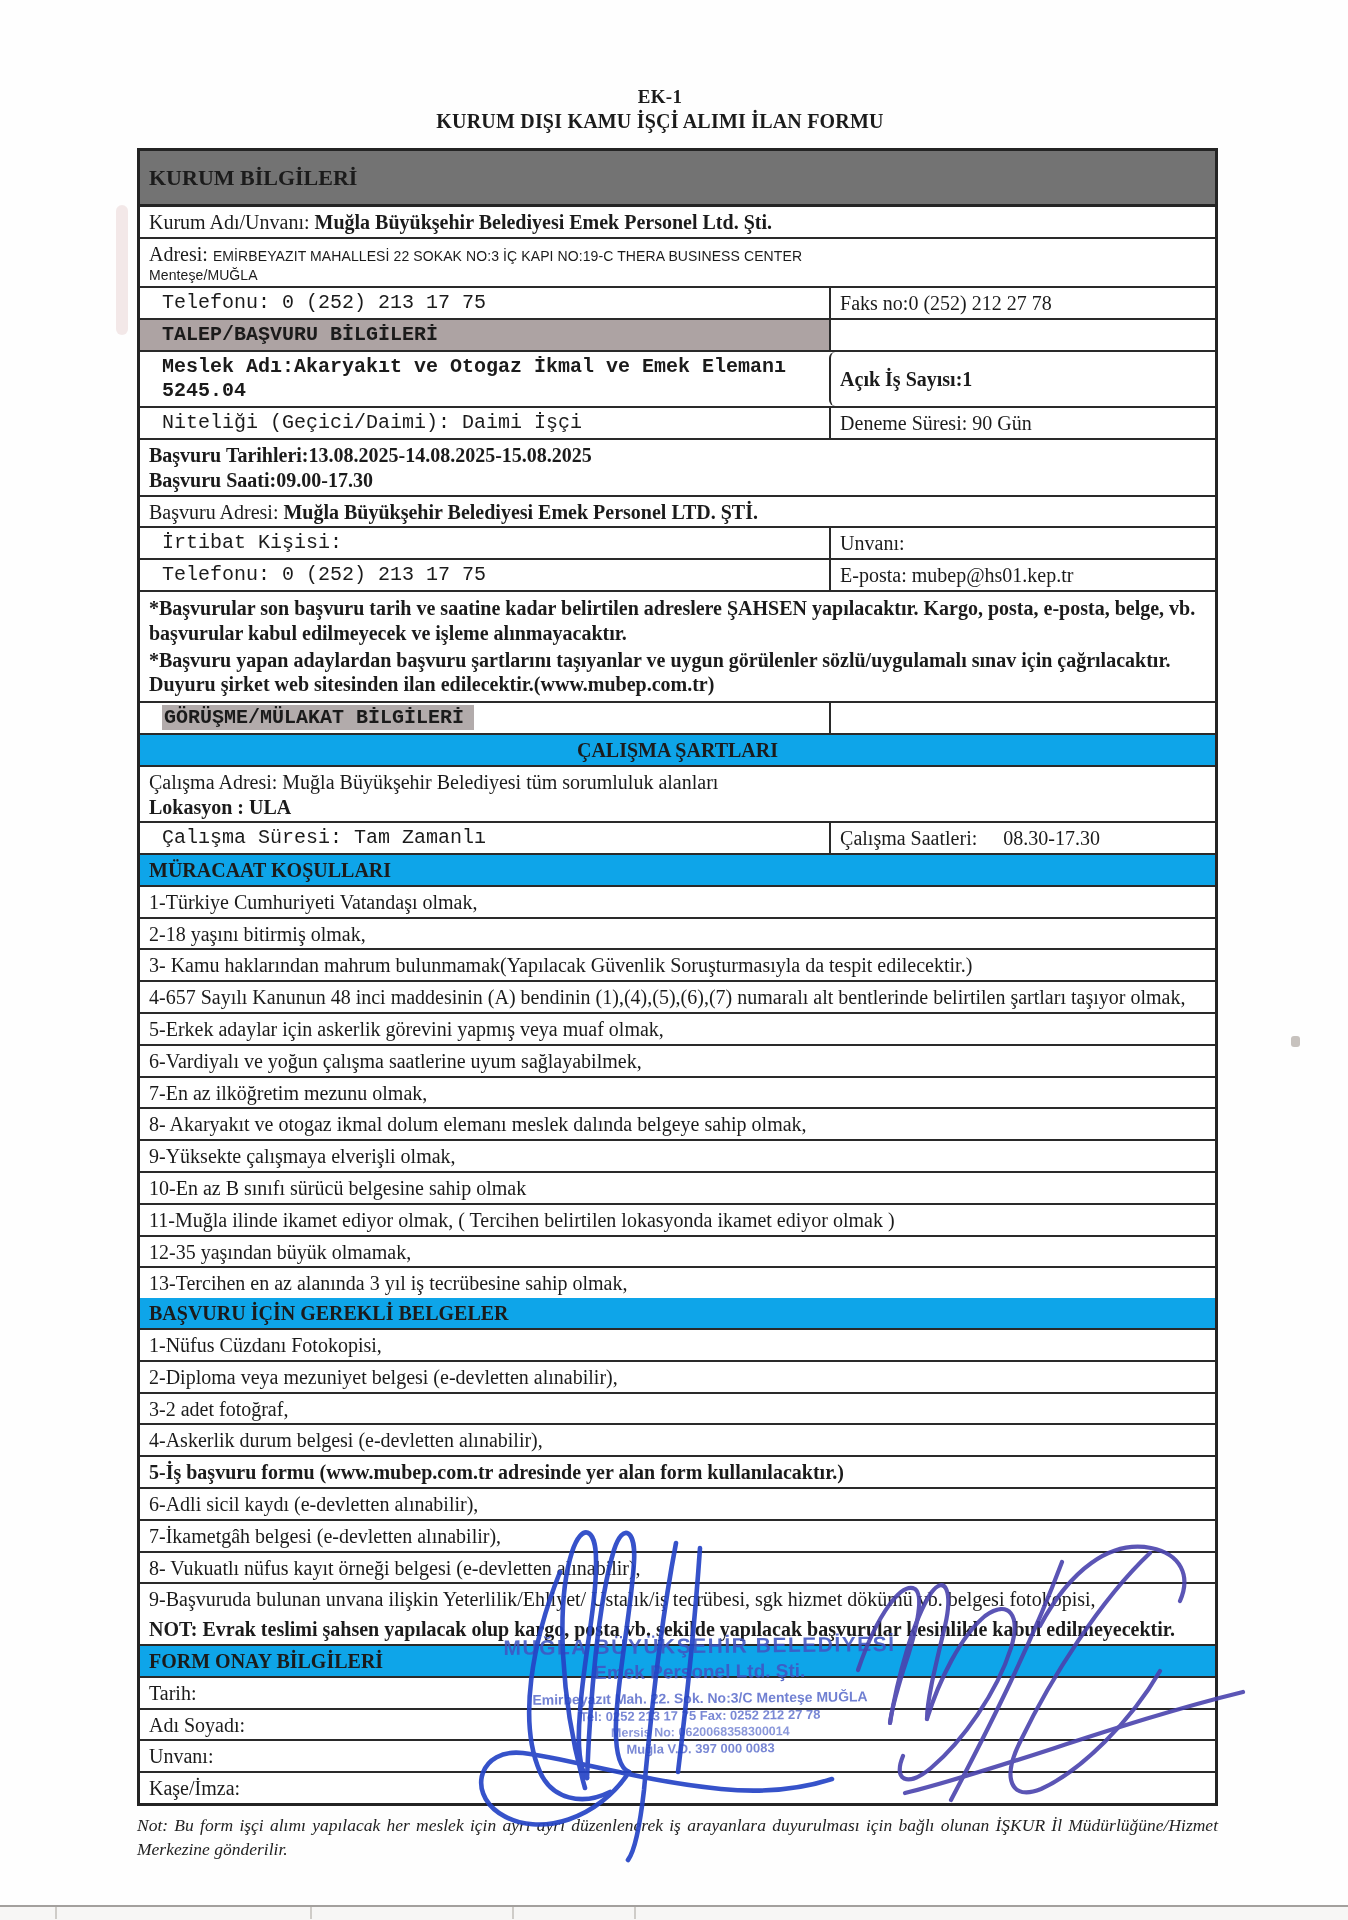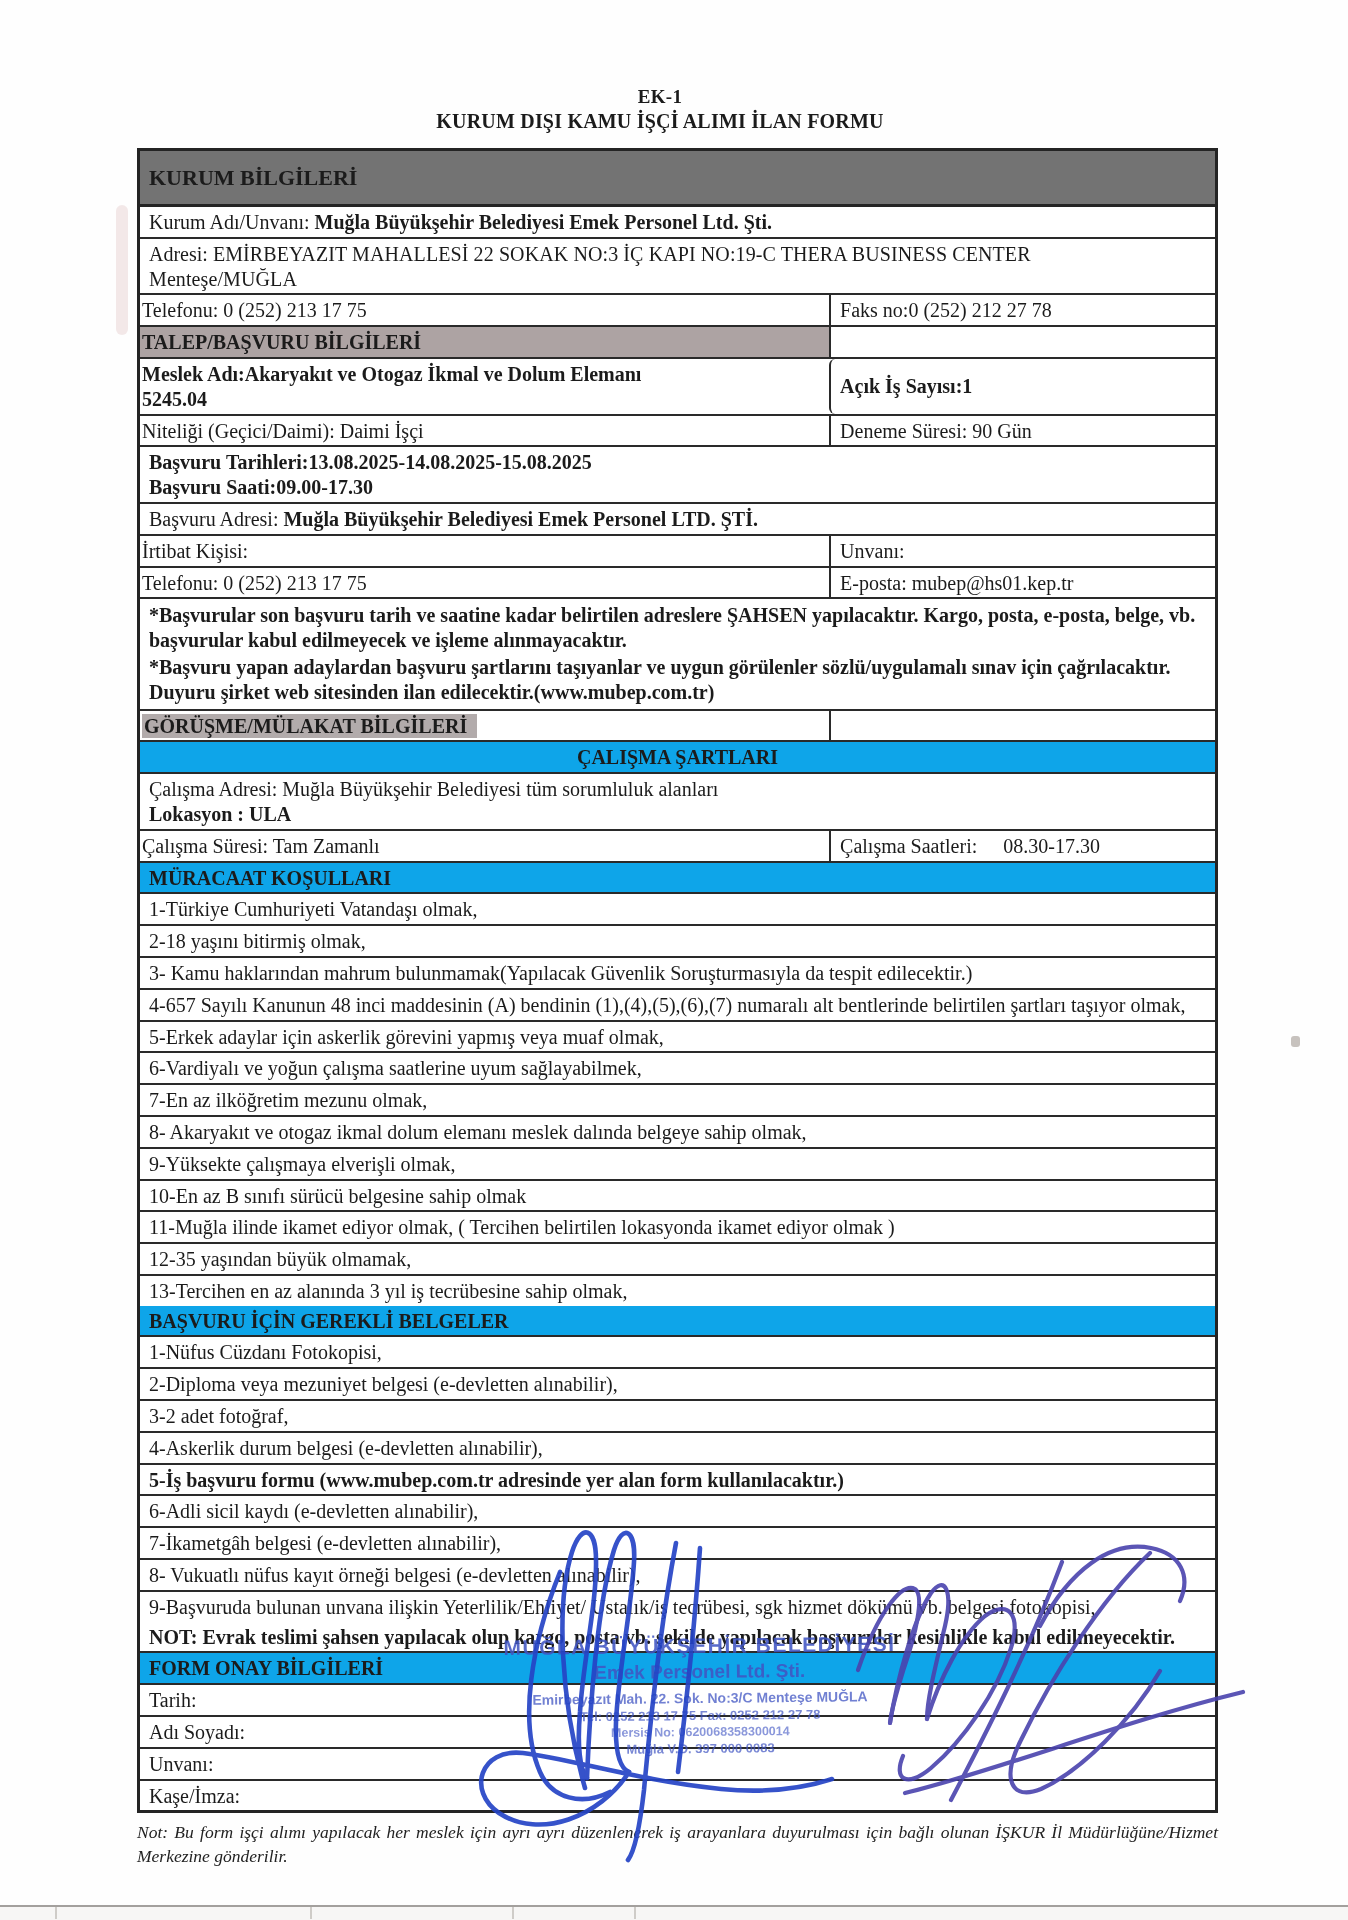--- a/index.html
+++ b/index.html
@@ -11,30 +11,30 @@
   .doc-head{position:absolute;left:0;top:86px;width:1320px;text-align:center;}
   .ek{font-weight:bold;font-size:19px;letter-spacing:.3px;}
   .title{font-weight:bold;font-size:20px;letter-spacing:.2px;margin-top:2px;}
   
   .content{position:absolute;left:137px;top:148px;width:1081px;}
   .form-table{border:3px solid #242424;background:#fff;}
   .row{border-bottom:2px solid #2a2a2a;font-size:20px;line-height:1.24;
        padding:3px 9px 2px 9px;min-height:28px;box-sizing:border-box;}
   .row:last-child{border-bottom:none;}
   .row.flex{display:flex;padding:0;}
-  .cell-l{width:64.1%;padding:3px 9px 2px 2px;box-sizing:border-box;}
+  .cell-l{width:64.1%;padding:3px 9px 2px 22px;box-sizing:border-box;font-family:Liberation Mono, monospace;}
   .cell-r{flex:1;border-left:2px solid #2a2a2a;padding:3px 9px 2px 9px;box-sizing:border-box;}
   .bar{background:#0ea5e9;font-weight:bold;font-size:20px;}
   .bar-top{background:#737373;height:56px;display:flex;align-items:center;
            font-weight:bold;font-size:22px;border-bottom:3px solid #242424;}
   .bar-center{text-align:center;}
   .cell-bar{background:#ada3a3;font-weight:bold;}
   .hl{background:#b2abab;font-weight:bold;padding:1px 10px 1px 2px;}
   .b{font-weight:bold;}
-  .sans{font-family:Liberation Serif, serif;font-size:20px;letter-spacing:.1px;}
+  .sans{font-family:Liberation Sans, sans-serif;font-size:14px;letter-spacing:.1px;}
   .vmid{display:flex;align-items:center;border-radius:6px;}
   .para{font-weight:bold;margin:1px 0 2px 0;}
   .gap{display:inline-block;width:26px;}
   
   .footnote{margin-top:8px;font-style:italic;font-size:17.5px;line-height:1.35;
             text-align:justify;color:#222;}
   
   .stamp{position:absolute;left:412px;top:1634px;width:576px;text-align:center;
          font-family:"Liberation Sans","DejaVu Sans",sans-serif;color:#4156c3;
          transform:rotate(-0.6deg);opacity:.88;pointer-events:none;}
@@ -83,21 +83,21 @@
         <div class="cell-l">Telefonu: 0 (252) 213 17 75</div>
         <div class="cell-r">Faks no:0 (252) 212 27 78</div>
       </div>
 
       <div class="row flex">
         <div class="cell-l cell-bar">TALEP/BAŞVURU BİLGİLERİ</div>
         <div class="cell-r"></div>
       </div>
       <div class="row flex">
         <div class="cell-l b">
-          <div>Meslek Adı:Akaryakıt ve Otogaz İkmal ve Dolum Elemanı</div>
+          <div>Meslek Adı:Akaryakıt ve Otogaz İkmal ve Emek Elemanı</div>
           <div>5245.04</div>
         </div>
         <div class="cell-r b vmid">Açık İş Sayısı:1</div>
       </div>
       <div class="row flex">
         <div class="cell-l">Niteliği (Geçici/Daimi): Daimi İşçi</div>
         <div class="cell-r">Deneme Süresi: 90 Gün</div>
       </div>
       <div class="row b">
         <div>Başvuru Tarihleri:13.08.2025-14.08.2025-15.08.2025</div>

